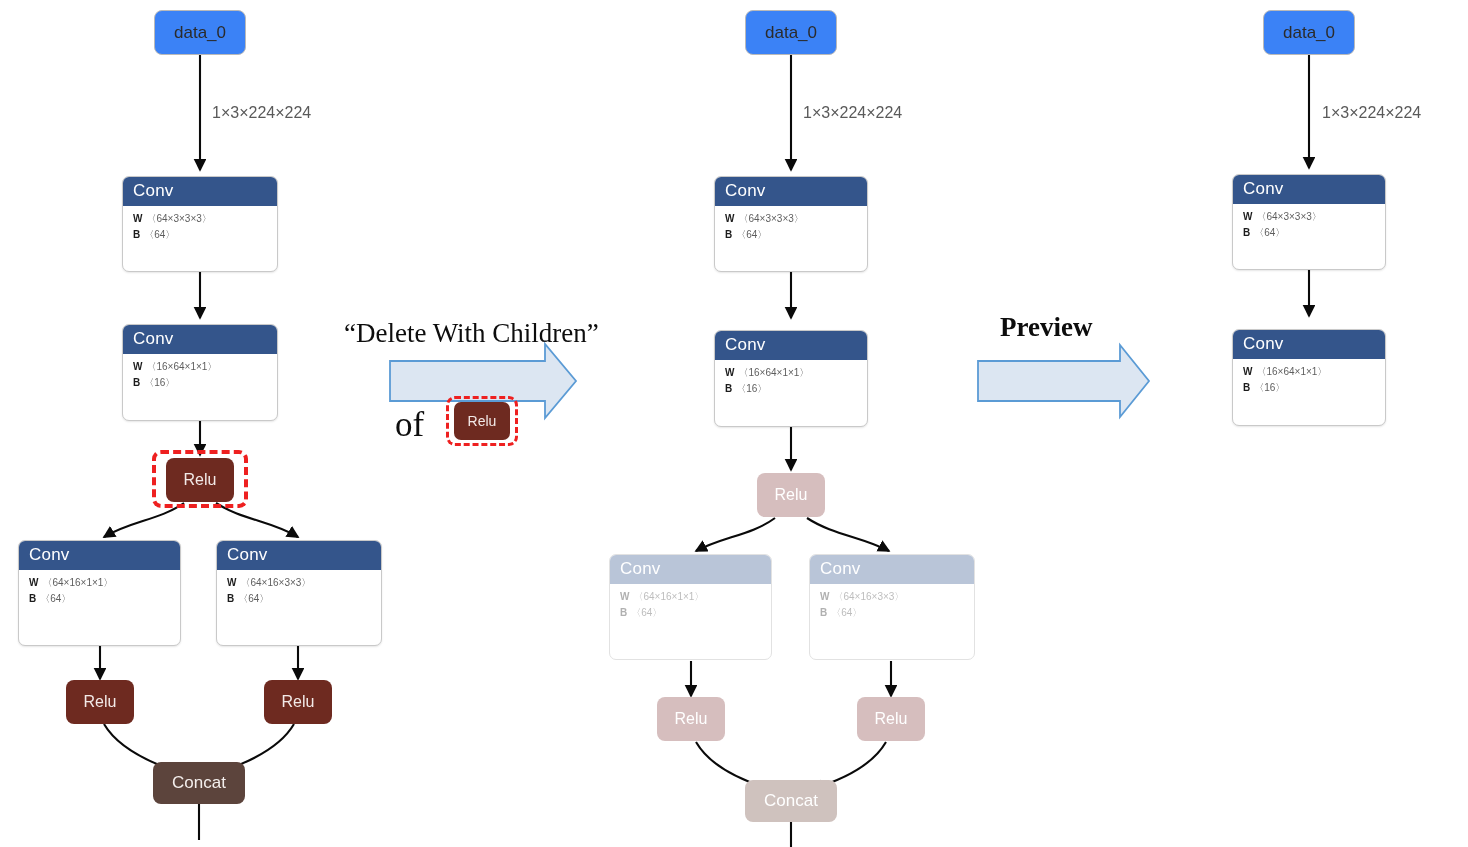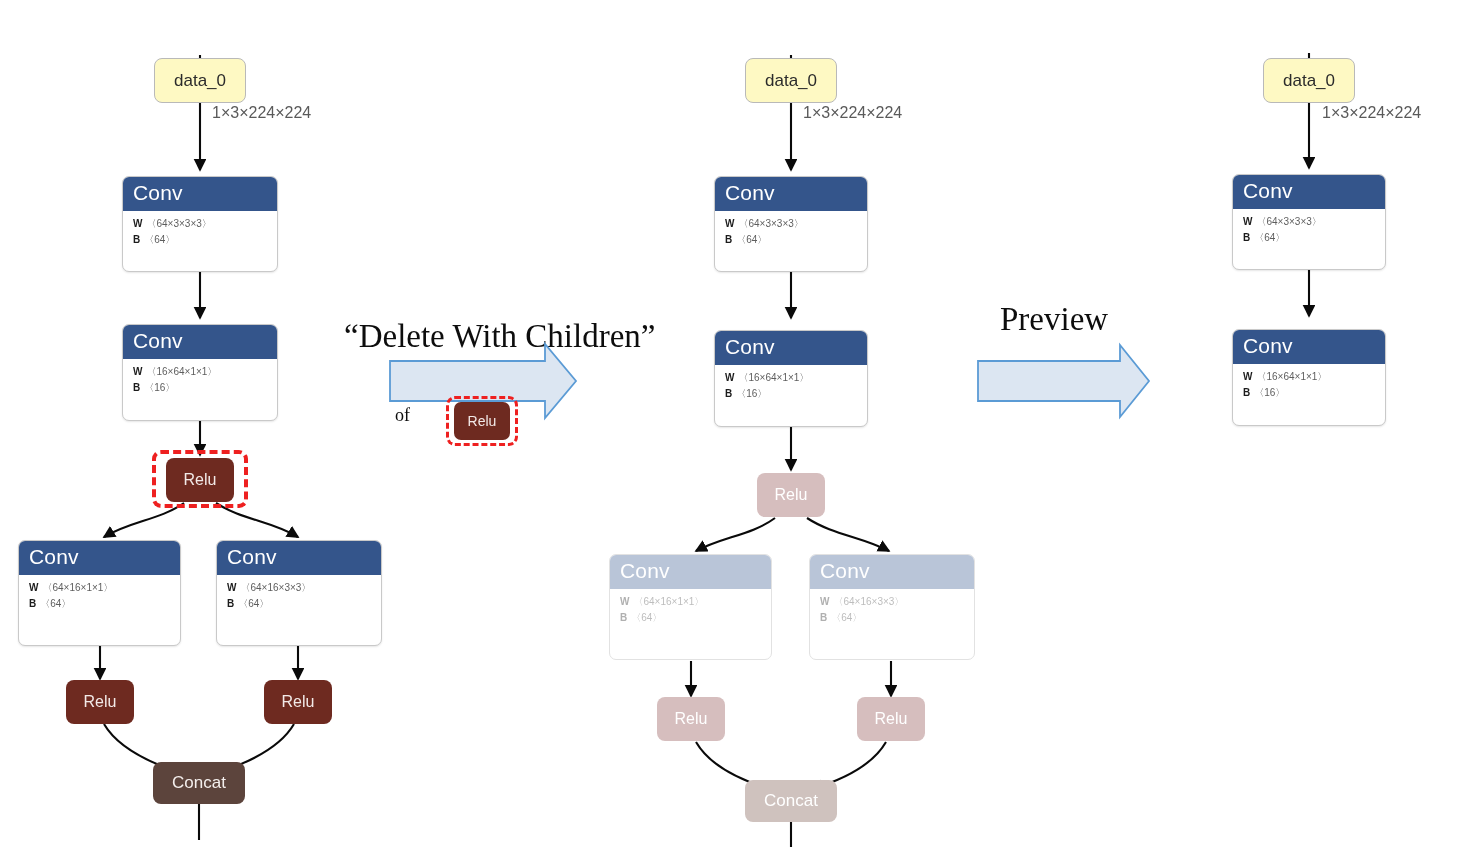--- a/index.html
+++ b/index.html
@@ -6,57 +6,57 @@
   body{width:1468px;height:847px;position:relative;overflow:hidden;
        font-family:"Liberation Sans",sans-serif;}
 
   .stage{position:absolute;inset:0;}
 
   
   .node{position:absolute;box-sizing:border-box;}
 
   .opbox{border:1px solid #c9c9c9;border-radius:7px;background:#ffffff;
          box-shadow:0 1px 2px rgba(0,0,0,.10);overflow:hidden;}
-  .opbox .hdr{background:#34558b;color:#ffffff;font-size:21px;
+  .opbox .hdr{background:#34558b;color:#ffffff;font-size:17px;
               padding:4px 10px 5px 10px;line-height:1.18;letter-spacing:.2px;}
   .opbox .params{padding:5px 10px 7px 10px;}
   .opbox .prow{font-size:10px;color:#5d5d5d;line-height:1.58;white-space:nowrap;}
   .opbox .prow b{color:#1c1c1c;font-weight:bold;margin-right:4px;}
 
   
   .opbox.ghost{border-color:#e2e2e2;box-shadow:none;}
   .opbox.ghost .hdr{background:#b9c5d8;color:#ffffff;}
   .opbox.ghost .prow{color:#bdbdbd;}
   .opbox.ghost .prow b{color:#b0b0b0;}
 
   
   .pill{border-radius:8px;display:flex;align-items:center;justify-content:center;
         box-sizing:border-box;white-space:nowrap;}
-  .pill.io{background:#fef9c3;border:1px solid #b9b9b9;color:#2b2b2b;font-size:17px;margin-top:48px;}
+  .pill.io{background:#3b82f6;border:1px solid #b9b9b9;color:#2b2b2b;font-size:17px;}
   .pill.relu{background:#6e2a20;color:#f2e9e7;font-size:16px;}
   .pill.concat{background:#5c443c;color:#f4efed;font-size:17px;}
   .pill.relu.ghost{background:#d6bebe;color:#ffffff;}
   .pill.concat.ghost{background:#cfc2be;color:#ffffff;}
 
   
   .sel-ring{position:absolute;border:4px dashed #ee2020;border-radius:9px;
             box-sizing:border-box;}
 
   
   .elabel{position:absolute;font-size:16px;color:#5a5a5a;white-space:nowrap;}
 
   
   .edges{position:absolute;left:0;top:0;width:1468px;height:847px;
          pointer-events:none;}
 
   
   .caption{position:absolute;font-family:"Liberation Serif",serif;
            color:#0d0d0d;white-space:nowrap;}
-  .cap-main{font-size:33px;}
-  .cap-of{font-size:18px;}
+  .cap-main{font-size:27px;}
+  .cap-of{font-size:35px;}
 
   .mini-relu{position:absolute;background:#6e2a20;color:#f2e9e7;
              border-radius:7px;display:flex;align-items:center;
              justify-content:center;font-size:14px;
              font-family:"Liberation Sans",sans-serif;}
 </style>
 </head>
 <body>
 
 <div class="stage">
@@ -205,21 +205,21 @@
   <div class="node pill relu ghost" style="left:657px;top:697px;width:68px;height:44px;">
     <span>Relu</span>
   </div>
   <div class="node pill relu ghost" style="left:857px;top:697px;width:68px;height:44px;">
     <span>Relu</span>
   </div>
   <div class="node pill concat ghost" style="left:745px;top:780px;width:92px;height:42px;">
     <span>Concat</span>
   </div>
 
-  <div class="caption cap-main" style="left:1000px;top:301px;">Preview</div>
+  <div class="caption cap-main" style="left:1000px;top:312px;font-weight:bold;">Preview</div>
 
   <svg class="edges" viewBox="0 0 1468 847" style="height:847px;">
     <path d="M978,361 L1120,361 L1120,345 L1149,381 L1120,417 L1120,401 L978,401 Z" fill="#dce6f2" stroke="#5b9bd5" stroke-width="1.8" stroke-linejoin="miter"></path>
   </svg>
 
   <div class="node pill io" style="left:1263px;top:10px;width:92px;height:45px;">
     <span>data_0</span>
   </div>
   <div class="elabel" style="left:1322px;top:104px;">1×3×224×224</div>
 

